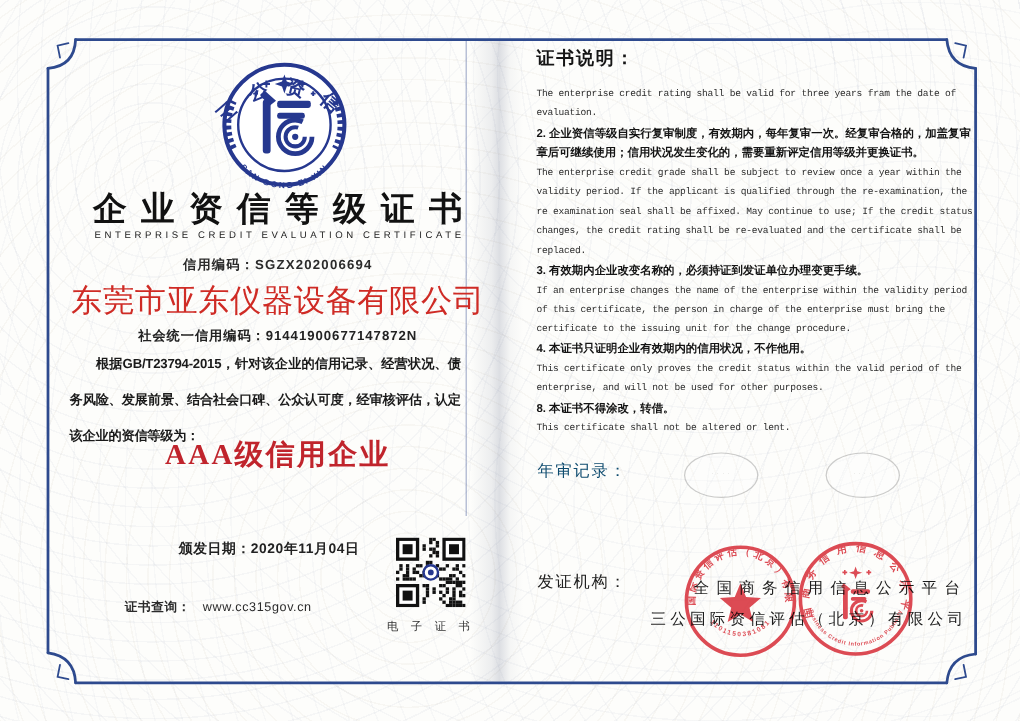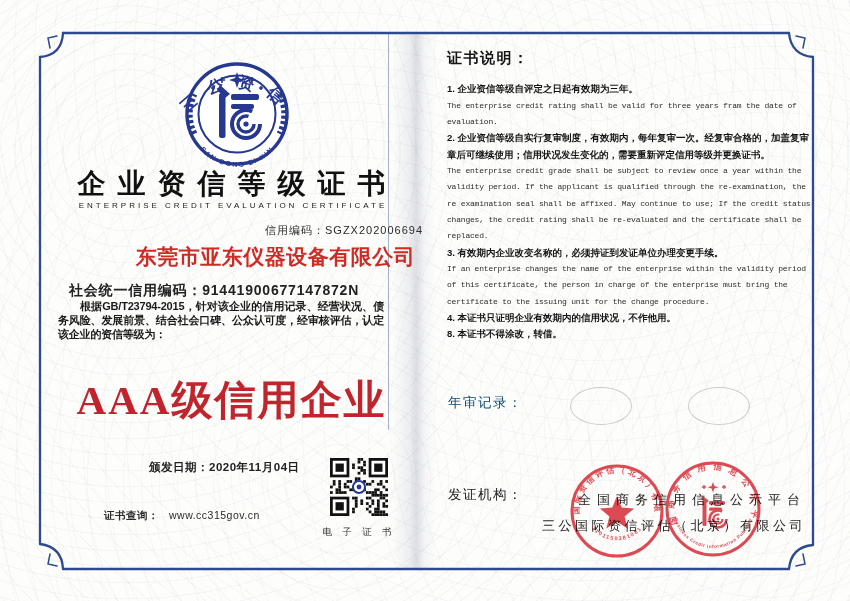--- a/index.html
+++ b/index.html
@@ -10,43 +10,43 @@
       repeating-radial-gradient(circle at 15% 25%, rgba(175,182,200,.10) 0 1.2px, transparent 1.2px 16px),
       repeating-radial-gradient(circle at 70% 10%, rgba(175,182,200,.09) 0 1.2px, transparent 1.2px 20px),
       repeating-radial-gradient(circle at 40% 80%, rgba(200,190,172,.10) 0 1.2px, transparent 1.2px 18px),
       repeating-radial-gradient(circle at 90% 70%, rgba(175,182,200,.08) 0 1.2px, transparent 1.2px 22px),
       #fdfdfb;}
   .frame-svg{position:absolute;left:0;top:0;z-index:3;pointer-events:none;}
   .fold{position:absolute;left:392px;top:34px;width:44px;height:534px;z-index:2;
     background:linear-gradient(90deg,transparent 0%,rgba(90,100,130,.10) 40%,rgba(90,100,130,.20) 55%,rgba(90,100,130,.05) 75%,transparent 100%);}
   .fold-line{position:absolute;left:388px;top:34px;width:1px;height:396px;background:rgba(62,85,150,.45);z-index:2;}
 
-  .page{position:absolute;top:37px;height:456px;z-index:4;}
+  .page{position:absolute;top:27px;height:456px;z-index:4;}
   .page-left{left:40px;width:383px;}
   .page-right{left:430px;width:385px;}
 
   
   .logo-svg{position:absolute;left:122px;top:7px;}
   .cert-title{position:absolute;left:0;top:128px;width:100%;text-align:center;
     font-family:"Liberation Serif","DejaVu Serif",serif;font-weight:bold;
     font-size:28px;letter-spacing:12px;text-indent:12px;color:#111;}
   .cert-subtitle{position:absolute;left:0;top:164px;width:100%;text-align:center;
     font-weight:normal;font-size:8px;letter-spacing:3px;text-indent:3px;color:#222;}
-  .credit-code{position:absolute;left:0;top:186px;width:100%;text-align:right;
-    font-weight:normal;font-size:11px;letter-spacing:1px;color:#2b2b2b;}
+  .credit-code{position:absolute;left:0;top:186px;width:100%;text-align:center;
+    font-weight:bold;font-size:11px;letter-spacing:1px;color:#2b2b2b;}
   .company{position:absolute;left:0;top:206px;width:100%;text-align:center;
-    font-weight:bold;font-size:21px;letter-spacing:.5px;color:#cf2b25;margin-left:44px;}
-  .uscc{position:absolute;left:0;top:245px;width:100%;text-align:left;
-    font-weight:bold;font-size:14px;letter-spacing:.8px;color:#222;padding-left:29px;}
+    font-weight:normal;font-size:26px;letter-spacing:.5px;color:#cf2b25;}
+  .uscc{position:absolute;left:0;top:245px;width:100%;text-align:center;
+    font-weight:bold;font-size:11px;letter-spacing:.8px;color:#222;}
   .statement{position:absolute;left:18px;top:262px;width:326px;
-    font-weight:bold;font-size:11px;letter-spacing:-.2px;line-height:14px;
+    font-weight:bold;font-size:11px;letter-spacing:-.2px;line-height:30px;
     text-align:justify;text-indent:2em;color:#1a1a1a;margin:0;}
   .rating{position:absolute;left:0;top:336px;width:100%;text-align:center;
     font-family:"Liberation Serif","DejaVu Serif",serif;font-weight:bold;
-    font-size:41px;letter-spacing:2px;color:#c0242c;}
+    font-size:24px;letter-spacing:2px;color:#c0242c;}
   .dates{position:absolute;left:64px;top:423px;font-weight:bold;font-size:11.5px;color:#222;}
   .dates .row{margin-bottom:9px;letter-spacing:.5px;margin-left:45px;}
   .query{position:absolute;left:64px;top:472px;font-weight:bold;font-size:10.5px;color:#2b2b2b;letter-spacing:.5px;}
   .query .url{font-weight:normal;margin-left:10px;font-family:"Liberation Sans","DejaVu Sans",sans-serif;}
   .qr-wrap{position:absolute;left:290px;top:421px;width:58px;height:58px;}
   .qr-caption{position:absolute;left:264px;top:489px;width:110px;text-align:center;
     font-family:"Liberation Serif","DejaVu Serif",serif;font-size:9.5px;letter-spacing:4px;color:#333;}
 
   
   .notes-heading{position:absolute;left:17px;top:12px;font-size:15px;font-weight:bold;letter-spacing:1.5px;color:#151515;}
@@ -251,28 +251,29 @@
         <circle cx="29" cy="29" r="6" fill="#fff" stroke="#26388f" stroke-width="2"></circle>
         <circle cx="29" cy="29" r="2.4" fill="#26388f"></circle>
       </svg>
   </div>
   <div class="qr-caption">电 子 证 书</div>
 </div>
 
 <div class="page page-right">
   <div class="notes-heading">证书说明：</div>
   <div class="notes" id="notes">
-      <p class="note-zh">1. 企业资信等级自评定之日起有效期为三年。</p>
       <p class="note-en">The enterprise credit rating shall be valid for three years fram the date of evaluation.</p>
       <p class="note-zh">2. 企业资信等级自实行复审制度，有效期内，每年复审一次。经复审合格的，加盖复审章后可继续使用；信用状况发生变化的，需要重新评定信用等级并更换证书。</p>
       <p class="note-en">The enterprise credit grade shall be subject to review once a year within the validity period. If the applicant is qualified through the re-examination, the re examination seal shall be affixed. May continue to use; If the credit status changes, the credit rating shall be re-evaluated and the certificate shall be replaced.</p>
       <p class="note-zh">3. 有效期内企业改变名称的，必须持证到发证单位办理变更手续。</p>
       <p class="note-en">If an enterprise changes the name of the enterprise within the validity period of this certificate, the person in charge of the enterprise must bring the certificate to the issuing unit for the change procedure.</p>
       <p class="note-zh">4. 本证书只证明企业有效期内的信用状况，不作他用。</p>
+      <p class="note-en">This certificate only proves the credit status within the valid period of the enterprise, and will not be used for other purposes.</p>
       <p class="note-zh">8. 本证书不得涂改，转借。</p>
+      <p class="note-en">This certificate shall not be altered or lent.</p>
     </div>
 
   <div class="annual-label">年审记录：</div>
   <div class="oval oval-1">
       <span>· · · ·</span>
     </div>
   <div class="oval oval-2">
       <span>· · · ·</span>
     </div>
 

